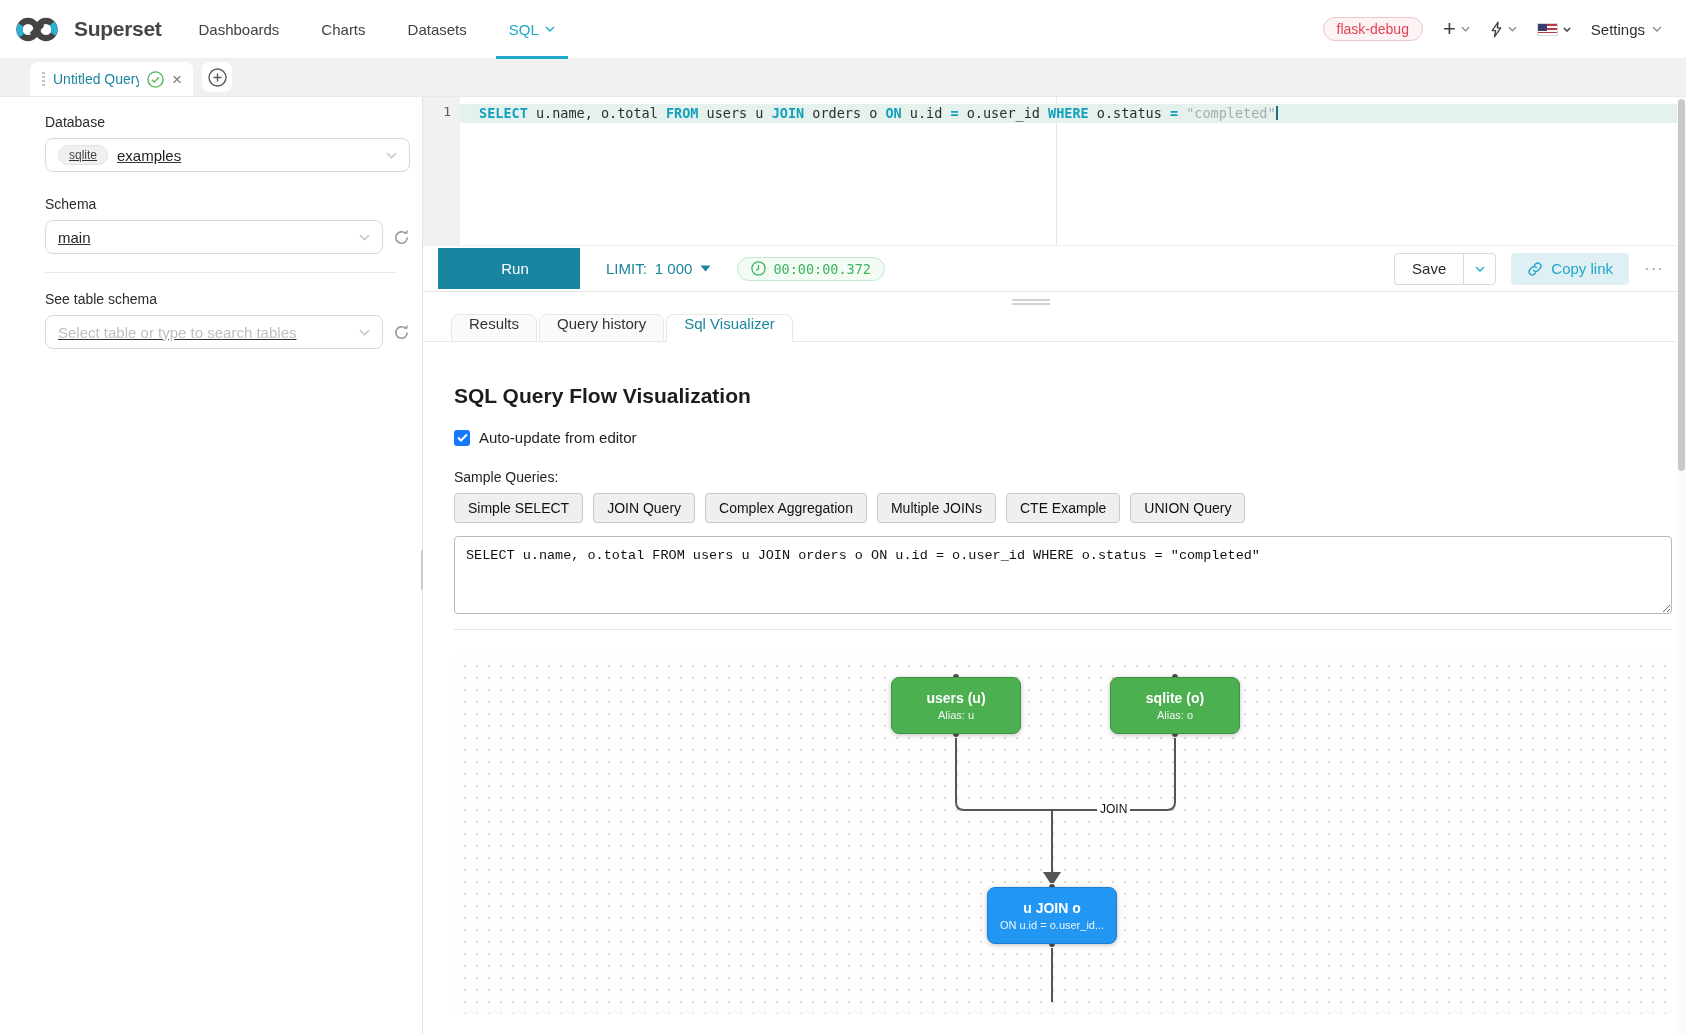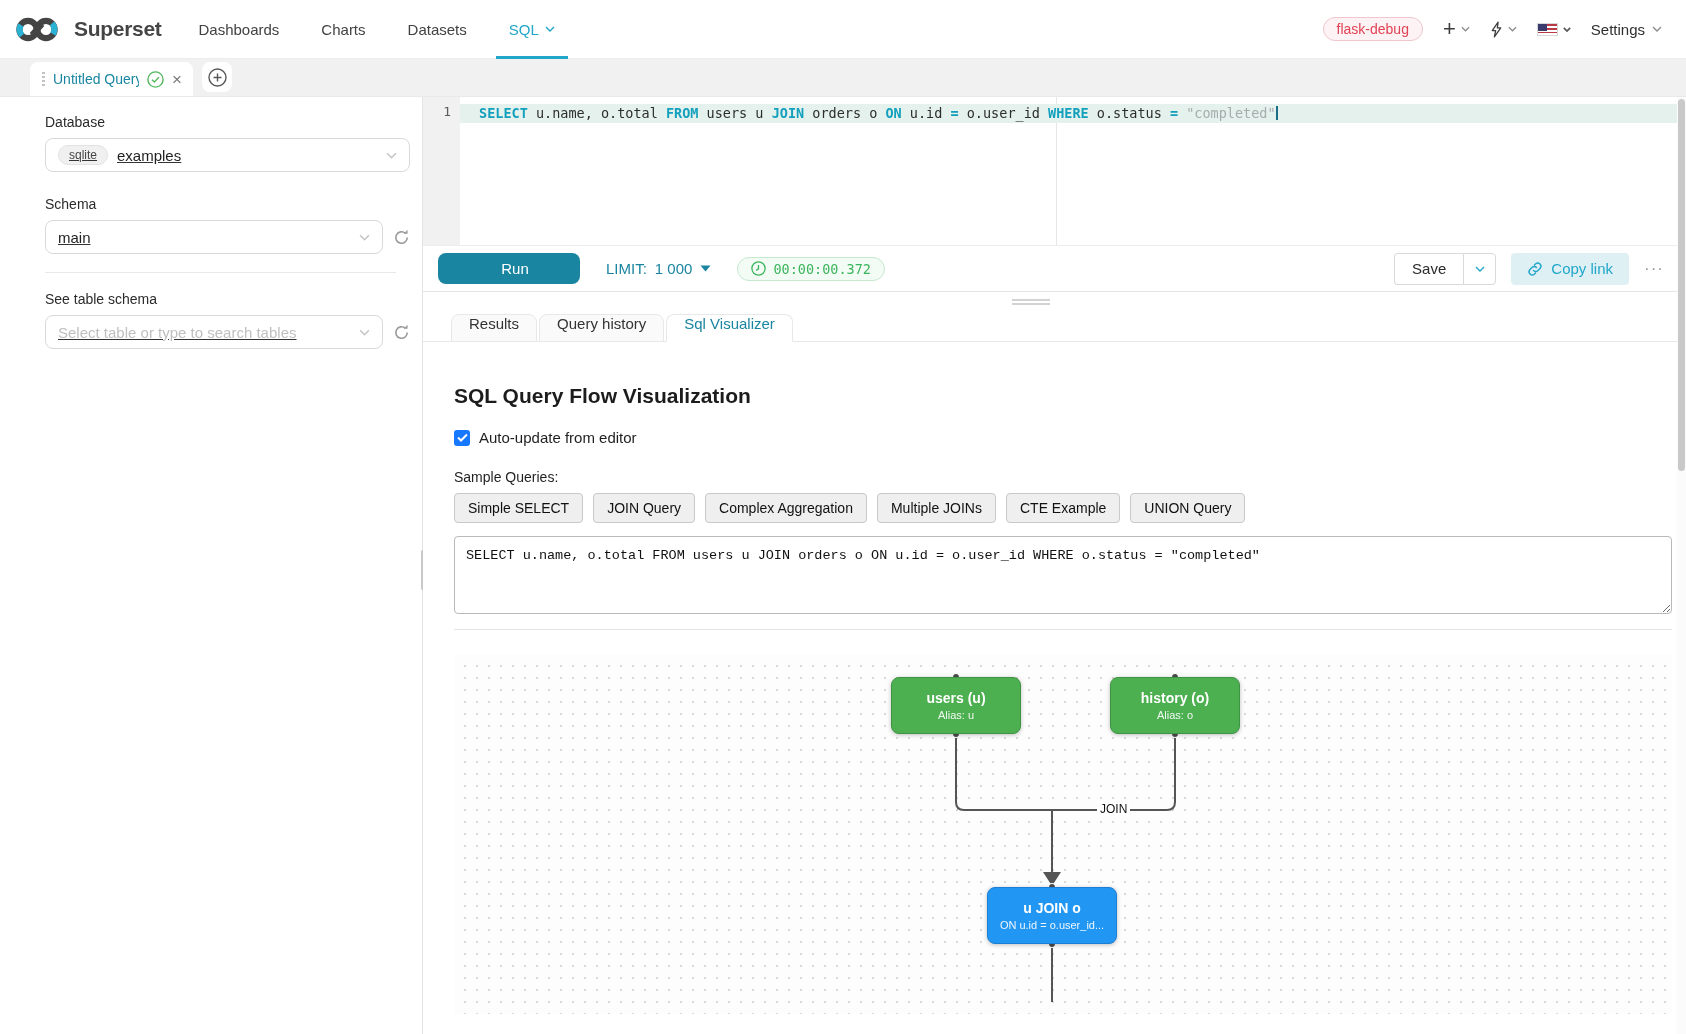--- a/index.html
+++ b/index.html
@@ -50,21 +50,21 @@
   .code-area { flex:1; position:relative; font-family:"DejaVu Sans Mono", monospace; font-size:13.5px; padding-top:7px; }
   .print-margin { position:absolute; left:596px; top:0; bottom:0; width:1px; background:#e7e7e7; }
   .active-line { position:relative; height:19px; background:#e4f1ed; line-height:19px; padding-left:19px; white-space:pre; }
   .tk-kw { color:#13a0bd; font-weight:bold; }
   .tk-op { color:#13a0bd; font-weight:bold; }
   .tk-id { color:#2d2d2d; }
   .tk-str { color:#a6acae; }
   .cursor { display:inline-block; width:2px; height:14px; background:#1a6f86; vertical-align:-2px; }
 
   .toolbar { height:47px; border-top:1px solid #ededed; border-bottom:1px solid #e4e4e4; display:flex; align-items:center; padding:0 22px 0 15px; gap:26px; }
-  .run-btn { width:142px; height:31px; background:#1a85a0; color:#fff; font-size:15px; border:none; border-radius:8px; cursor:pointer;padding-left:12px; }
+  .run-btn { width:142px; height:41px; background:#1a85a0; color:#fff; font-size:15px; border:none; border-radius:0; cursor:pointer;padding-left:12px; }
   .limit { display:flex; align-items:center; gap:8px; color:#1a85a0; font-size:15px; cursor:pointer; }
   .timer { display:flex; align-items:center; gap:7px; background:#f3fbf5; border:1px solid #c4e9cd; border-radius:14px; padding:3px 13px; color:#3bb65c; font-family:"DejaVu Sans Mono", monospace; font-size:13.5px; }
   .tb-right { margin-left:auto; display:flex; align-items:center; gap:15px; }
   .save-group { display:flex; }
   .save-main { height:32px; border:1px solid #d9d9d9; border-right:none; border-radius:4px 0 0 4px; background:#fff; padding:0 17px; font-size:15px; color:#2b2b2b; cursor:pointer; }
   .save-caret { height:32px; width:33px; border:1px solid #d9d9d9; border-radius:0 4px 4px 0; background:#fff; display:flex; align-items:center; justify-content:center; color:#20a7c9; cursor:pointer; }
   .copy-link { height:32px; display:flex; align-items:center; gap:8px; background:#dff0f5; color:#20a7c9; border:none; border-radius:4px; padding:0 16px; font-size:15px; cursor:pointer; }
   .more-btn { color:#9a9a9a; font-size:17px; letter-spacing:1px; cursor:pointer; }
 
   
@@ -324,21 +324,21 @@
               <circle cx="598" cy="232" r="3.5" fill="#4c4c4c" stroke="#fff" stroke-width="1.2"></circle>
               <circle cx="598" cy="289" r="3.5" fill="#4c4c4c" stroke="#fff" stroke-width="1.2"></circle>
             </g>
           </svg>
 
           <div class="flow-node" style="left: 437px; top: 22px; background: rgb(76, 175, 80); border-color: rgb(63, 148, 67);">
             <span class="node-title">users (u)</span>
             <span class="node-sub">Alias: u</span>
           </div>
           <div class="flow-node" style="left: 656px; top: 22px; background: rgb(76, 175, 80); border-color: rgb(63, 148, 67);">
-            <span class="node-title">history (o)</span>
+            <span class="node-title">sqlite (o)</span>
             <span class="node-sub">Alias: o</span>
           </div>
           <div class="flow-node" style="left: 533px; top: 232px; background: rgb(33, 150, 243); border-color: rgb(27, 127, 212);">
             <span class="node-title">u JOIN o</span>
             <span class="node-sub">ON u.id = o.user_id...</span>
           </div>
 
           <span class="edge-label">JOIN</span>
         </div>
       </div>

